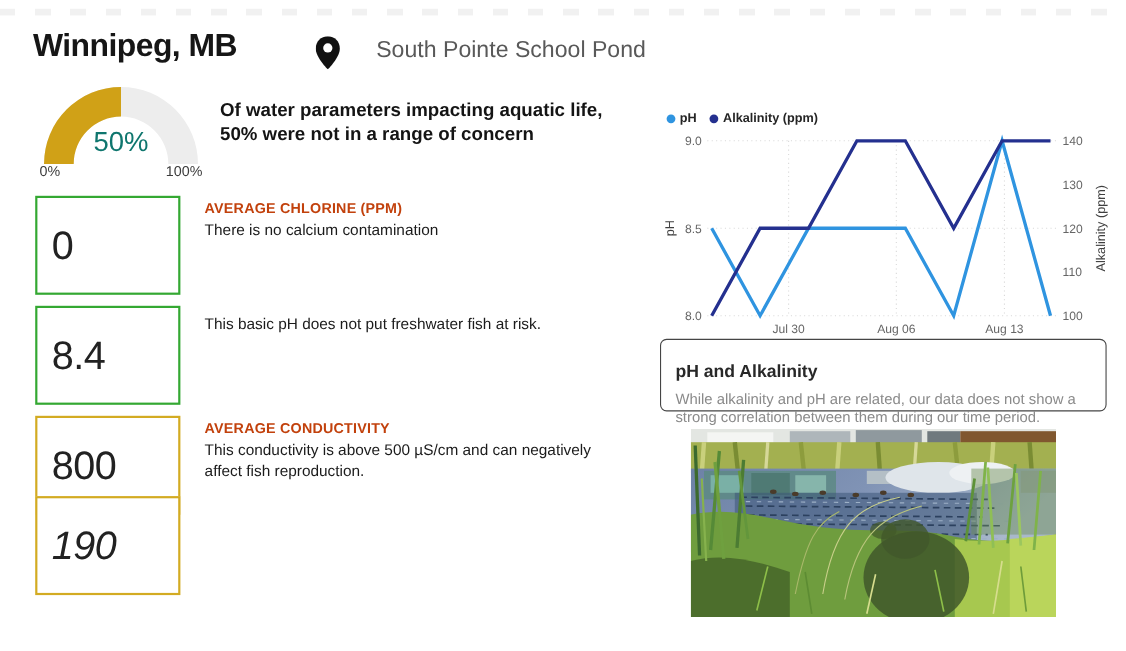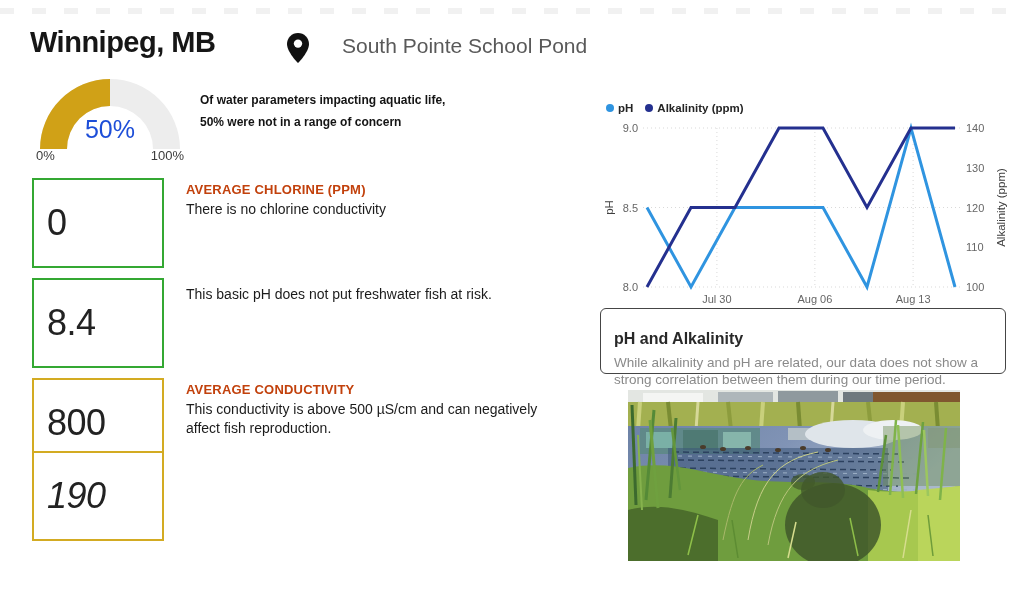--- a/index.html
+++ b/index.html
@@ -7,24 +7,24 @@
           font-family:"Liberation Sans",sans-serif;color:#1a1a1a;}
   .top-dashes{position:absolute;left:0;top:8px;width:1024px;height:6px;
     background:repeating-linear-gradient(90deg,#f1f1f1 0 14px,transparent 14px 32px);}
   
   .city{position:absolute;left:30px;top:26px;font-size:29px;font-weight:700;letter-spacing:-0.5px;color:#161616;}
   .pin{position:absolute;left:287px;top:33px;width:22px;height:30px;}
   .site{position:absolute;left:342px;top:34px;font-size:21px;font-weight:400;color:#595959;}
   
   .gauge-svg{position:absolute;left:30px;top:78px;width:160px;height:85px;}
   .gauge-value{position:absolute;left:30px;top:115px;width:160px;text-align:center;
-    font-size:25px;color:#1d4ed8;}
+    font-size:25px;color:#0f766e;}
   .gauge-minmax{position:absolute;left:36px;top:148px;width:148px;display:flex;
     justify-content:space-between;font-size:13px;color:#3c3c3c;}
-  .summary{position:absolute;left:200px;top:89px;font-size:12px;font-weight:700;
+  .summary{position:absolute;left:200px;top:89px;font-size:17px;font-weight:700;
     line-height:22px;white-space:pre-line;color:#141414;}
   
   .mcard{position:absolute;left:32px;width:132px;height:90px;border:2px solid #999;
     background:#fff;display:flex;align-items:center;box-sizing:border-box;}
   .mcard .num{font-size:36px;font-weight:500;color:#222;padding-left:13px;letter-spacing:-0.5px;}
   .mtext{position:absolute;left:186px;width:430px;}
   .mtext .mtitle{font-size:13px;font-weight:700;letter-spacing:.2px;color:#c2410c;}
   .mtext .mdesc{font-size:14px;font-weight:400;line-height:19px;color:#1b1b1b;margin-top:3px;white-space:pre-line;}
   
   .chart{position:absolute;left:600px;top:93px;width:424px;height:215px;}
@@ -68,21 +68,21 @@
     <span>100%</span>
   </div>
   <div class="summary">Of water parameters impacting aquatic life,
 50% were not in a range of concern</div>
 
   <div class="mcard" style="top: 178px; border-color: rgb(52, 168, 50);">
     <span class="num">0</span>
   </div>
   <div class="mtext" style="top:182px">
     <div class="mtitle">AVERAGE CHLORINE (PPM)</div>
-    <div class="mdesc">There is no chlorine conductivity</div>
+    <div class="mdesc">There is no calcium contamination</div>
   </div>
 
   <div class="mcard" style="top: 278px; border-color: rgb(52, 168, 50);">
     <span class="num">8.4</span>
   </div>
   <div class="mtext" style="top:282px">
     <div class="mdesc">This basic pH does not put freshwater fish at risk.</div>
   </div>
 
   <div class="mcard" style="top: 378px; border-color: rgb(211, 171, 34);">

